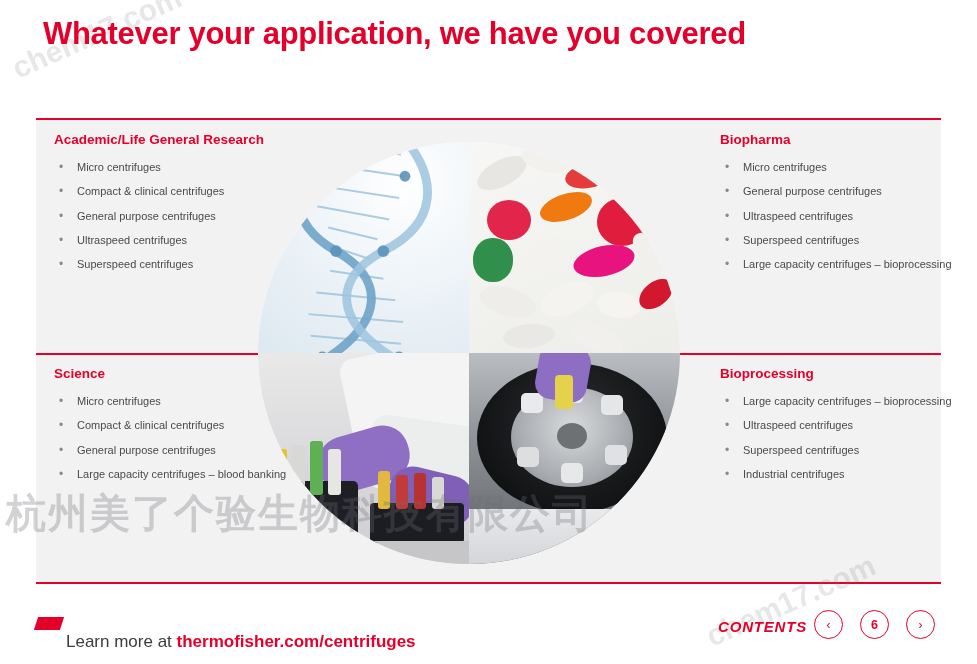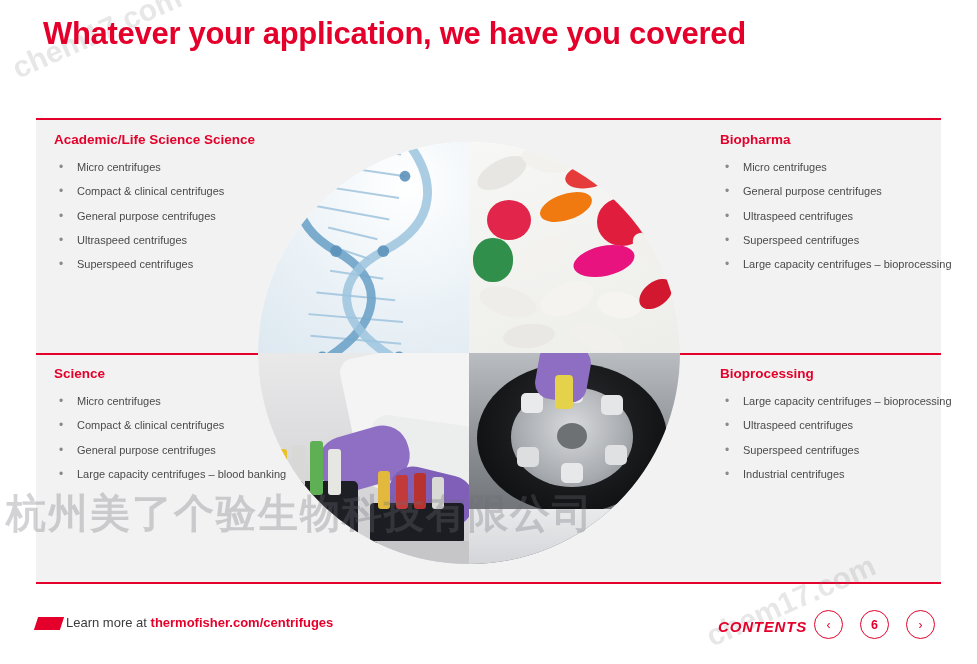--- a/index.html
+++ b/index.html
@@ -152,22 +152,22 @@
   }
   .footer-flag {
     position: absolute;
     left: 0; top: 17px;
     width: 26px; height: 13px;
     background: #e4002b;
     transform: skewX(-18deg);
   }
   .footer-text {
     position: absolute;
-    left: 30px; top: 15px;
-    font-size: 13px;
+    left: 30px; top: 32px;
+    font-size: 17px;
     color: #3c3c3c;
   }
   .footer-link {
     color: #e4002b;
     font-weight: bold;
     text-decoration: none;
   }
   .contents-label {
     position: absolute;
     right: 134px; top: 18px;
@@ -213,21 +213,21 @@
 <div class="page">
 
   <div class="wm wm1">chem17.com</div>
 
   <h1 class="title">Whatever your application, we have you covered</h1>
 
   <div class="frame">
     <div class="mid-rule"></div>
 
     <div class="quad quad-tl">
-      <h3>Academic/Life Science Science</h3>
+      <h3>Academic/Life General Research</h3>
       <ul>
         <li>Micro centrifuges</li>
         <li>Compact &amp; clinical centrifuges</li>
         <li>General purpose centrifuges</li>
         <li>Ultraspeed centrifuges</li>
         <li>Superspeed centrifuges</li>
       </ul>
     </div>
 
     <div class="quad quad-tr">

